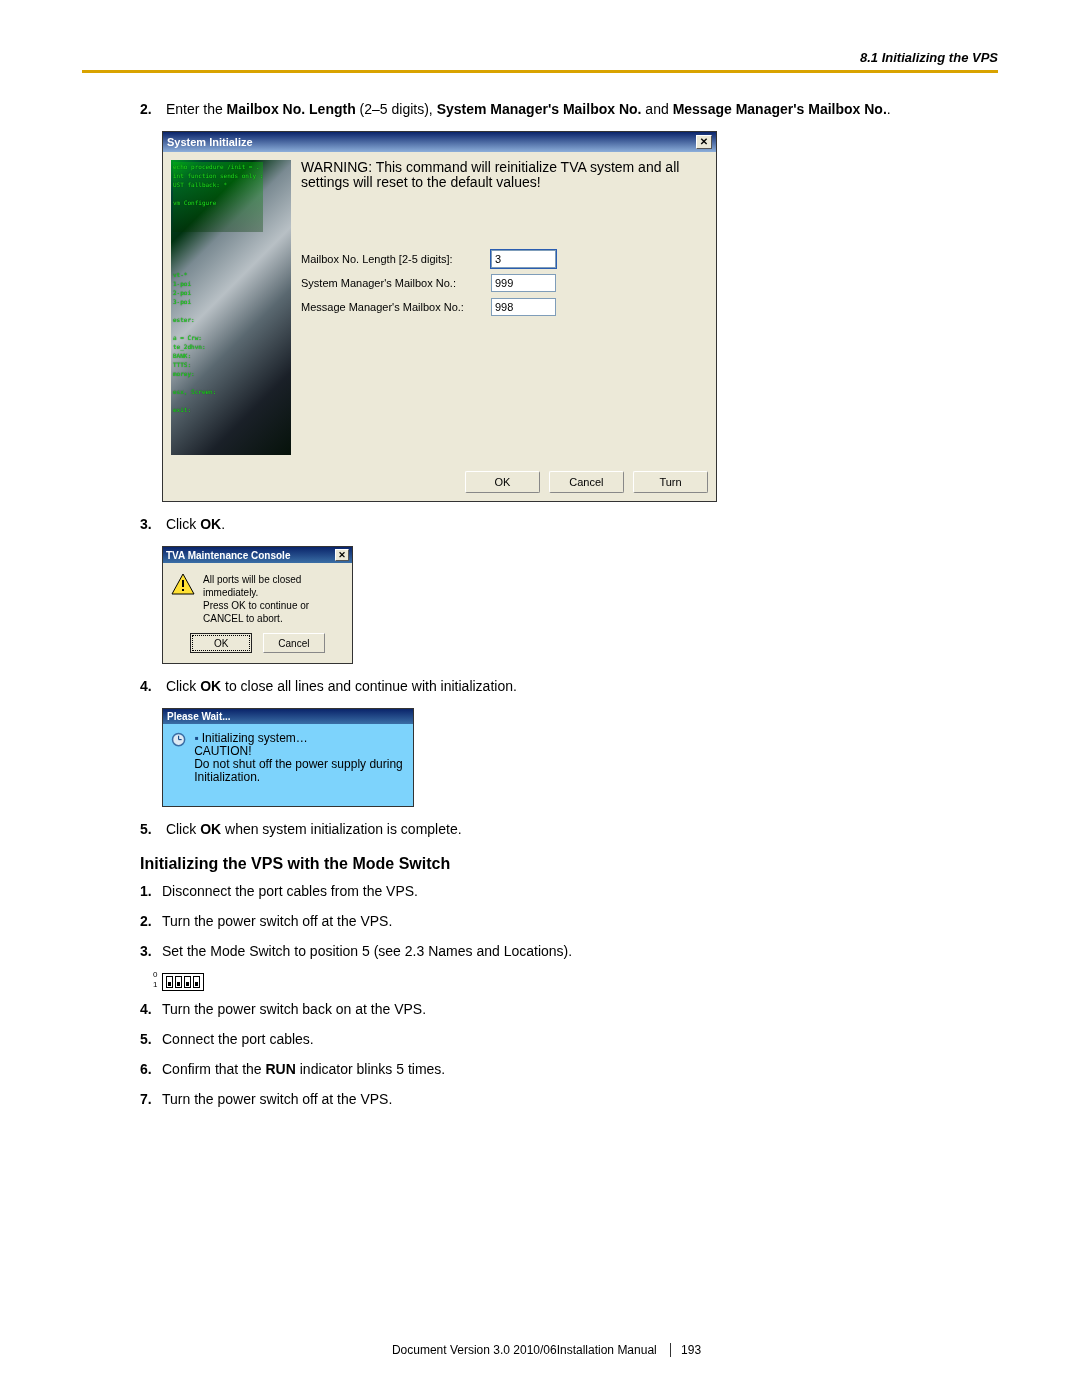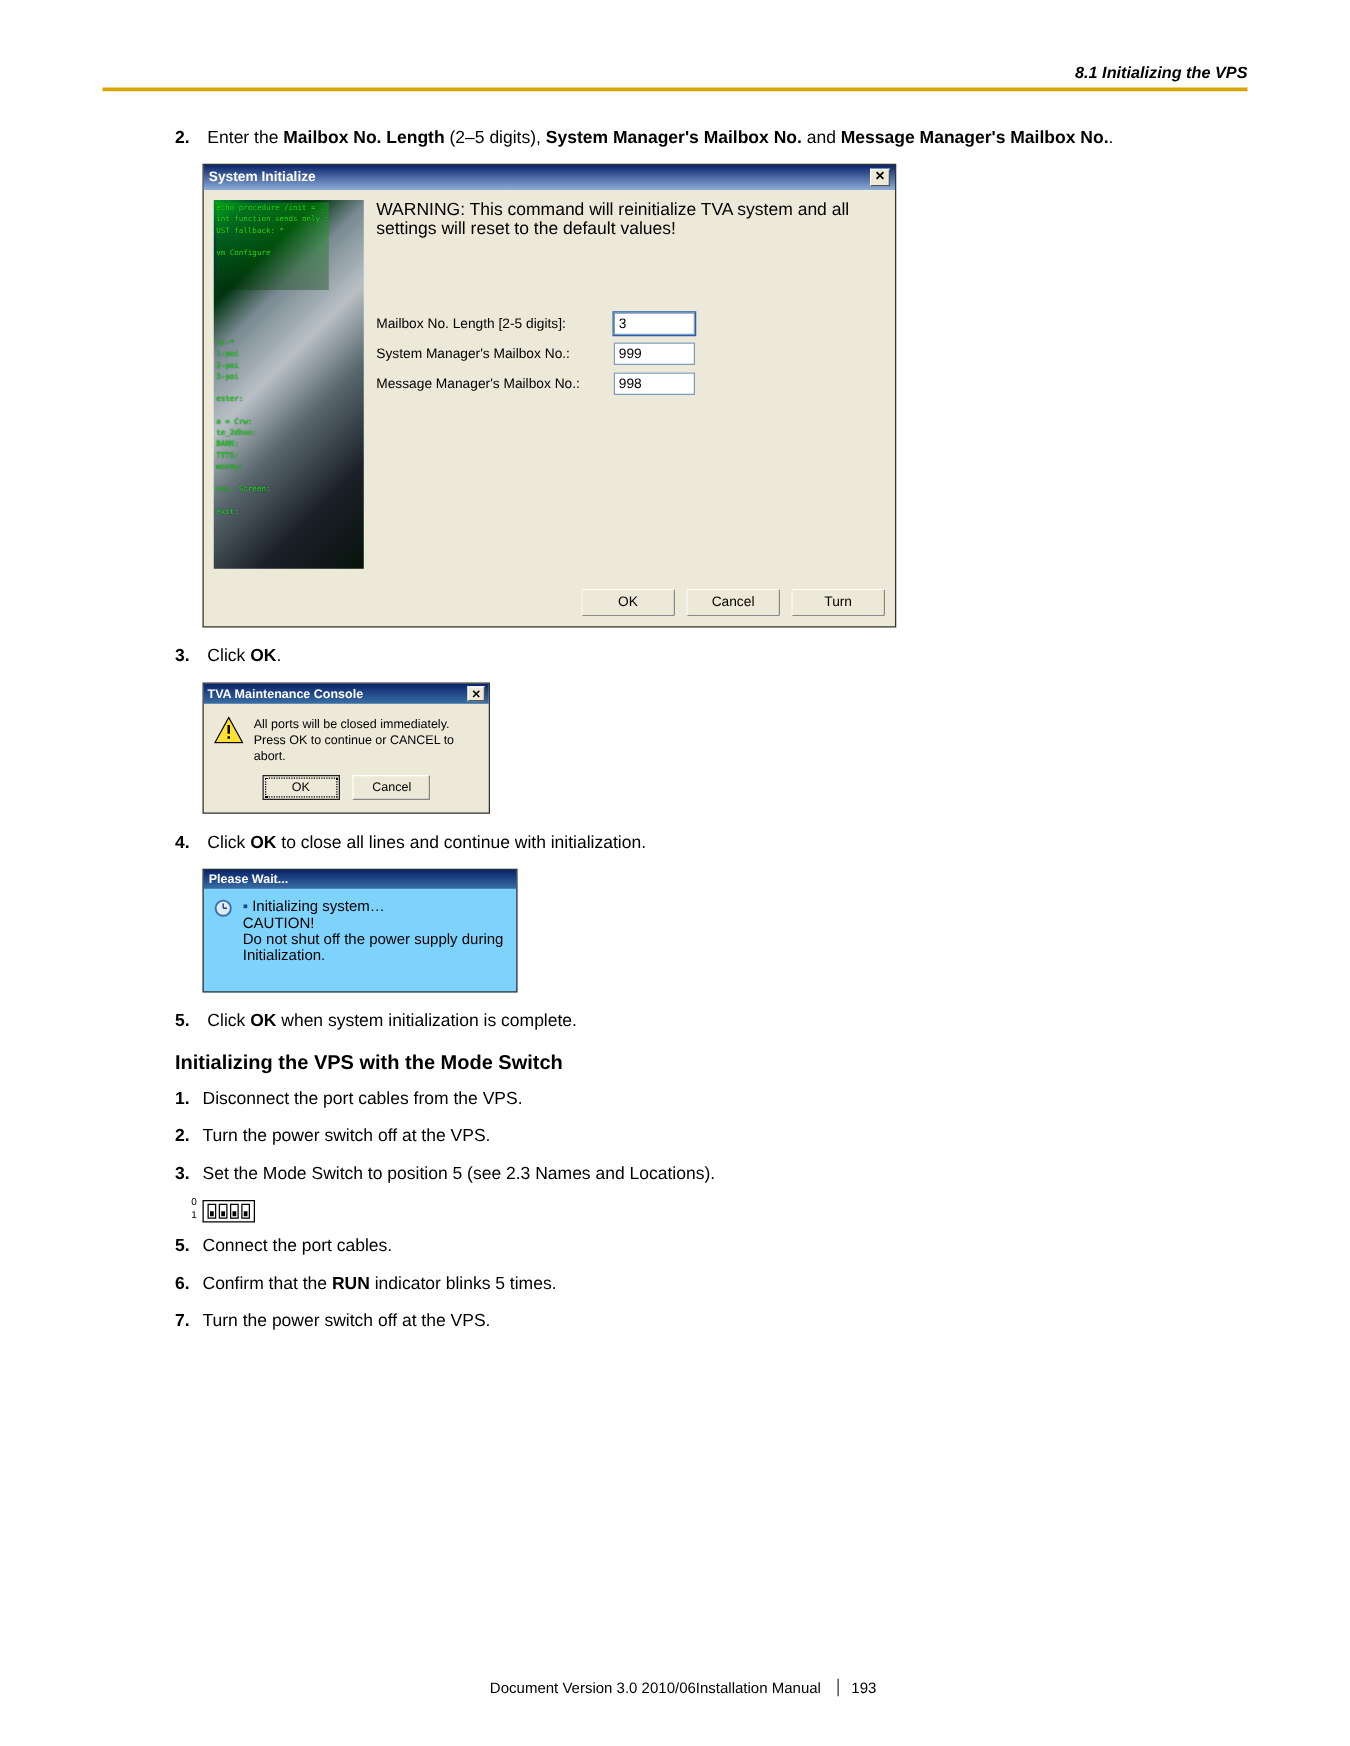--- a/index.html
+++ b/index.html
@@ -25,21 +25,21 @@
   .dlg1 .rgt { flex: 1; }
   .dlg1 .warn { font-size: 14px; line-height: 15px; margin-bottom: 60px; }
   .dlg1 .row { display: flex; align-items: center; margin-bottom: 6px; }
   .dlg1 .row label { width: 190px; }
   .dlg1 .row input { width: 65px; height: 18px; font-size: 11px; padding: 1px 3px; border: 1px solid #7f9db9; background: #fff; }
   .dlg1 .row input.hl { outline: 1px solid #2a5db0; }
   .dlg1 .btnrow { text-align: right; padding: 8px; }
   .dlg1 .btnrow button { width: 75px; height: 22px; margin-left: 6px; font-size: 11px; background: #ece9d8; border: 1px solid #888; border-top-color: #fff; border-left-color: #fff; border-radius: 2px; }
 
   
-  .dlg2 { width: 230px; border: 1px solid #333; background: #ece9d8; font-family: Tahoma, sans-serif; font-size: 10px; }
+  .dlg2 { width: 191px; border: 1px solid #333; background: #ece9d8; font-family: Tahoma, sans-serif; font-size: 10px; }
   .dlg2 .titlebar { background: linear-gradient(#0a246a, #3a6ea5); color: #fff; font-weight: bold; padding: 2px 3px; display: flex; justify-content: space-between; align-items: center; font-size: 10px; }
   .dlg2 .titlebar .closebtn { width: 14px; height: 12px; background: #ece9d8; color: #000; display: flex; align-items: center; justify-content: center; border: 1px solid #fff; border-right-color: #555; border-bottom-color: #555; font-size: 9px; font-weight: bold; }
   .dlg2 .body { display: flex; padding: 10px 8px 6px 8px; gap: 8px; align-items: flex-start; }
   .dlg2 .warnicon { width: 24px; height: 22px; display:flex; align-items:center; justify-content:center; }
   .dlg2 .warnicon svg { width: 24px; height: 22px; }
   .dlg2 .msg { font-size: 10px; line-height: 13px; }
   .dlg2 .btnrow { text-align: center; padding: 2px 0 10px 0; }
   .dlg2 .btnrow button { width: 62px; height: 20px; margin: 0 4px; font-size: 10px; background: #ece9d8; border: 1px solid #888; border-top-color: #fff; border-left-color: #fff; }
   .dlg2 .btnrow button.def { outline: 1px dotted #000; outline-offset: -3px; border: 1px solid #222; }
 
@@ -224,20 +224,21 @@
       <div class="box">
         <div class="slot"></div>
         <div class="slot"></div>
         <div class="slot"></div>
         <div class="slot"></div>
       </div>
     </div>
   </div>
 
   <ol class="main">
+    <li><span class="num">4.</span><span class="txt">Turn the power switch back on at the VPS.</span></li>
     <li><span class="num">5.</span><span class="txt">Connect the port cables.</span></li>
     <li><span class="num">6.</span><span class="txt"><span>Confirm that the </span><b>RUN</b><span> indicator blinks 5 times.</span></span></li>
     <li><span class="num">7.</span><span class="txt">Turn the power switch off at the VPS.</span></li>
   </ol>
 
   <div class="footer-bar">
     <span>Document Version  3.0  2010/06</span>
     <span>
       <span>Installation Manual</span>
       <span class="sep"></span>

